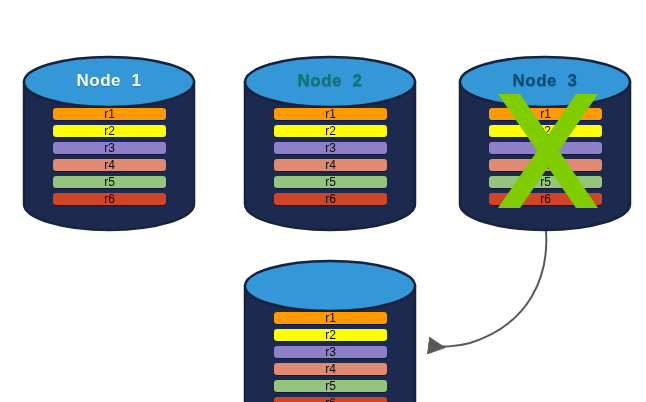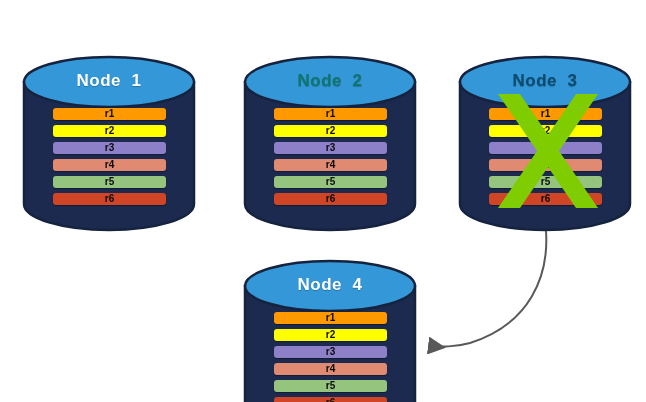--- a/index.html
+++ b/index.html
@@ -61,22 +61,22 @@
     border-radius: 3px;
     box-shadow: 0 1px 1px rgba(0,0,0,0.35);
   }
   .row-bar span {
     position: absolute;
     left: 0; top: 0;
     width: 100%;
     height: 16px;
     line-height: 12px;
     text-align: center;
-    font-size: 10px;
-    font-weight: bold;
+    font-size: 12px;
+    font-weight: normal;
     color: #0a0a0a;
     font-family: "Liberation Sans", sans-serif;
   }
   .x-mark {
     position: absolute;
     left: 0; top: 0;
     width: 174px;
     height: 174px;
     pointer-events: none;
   }
@@ -181,21 +181,20 @@
         <polygon points="118,38 140,38 62,152 40,152" fill="#7FCC00"></polygon>
       </g>
     </svg>
   </div>
 
   <div class="node" id="node-4-el" style="left:243px; top:216px;">
     <svg viewBox="0 0 174 174">
       <path d="M2,26 L2,148 A85,26 0 0 0 172,148 L172,26 Z" fill="#1B2A4E" stroke="#16233F" stroke-width="2.5"></path>
       <ellipse cx="87" cy="26" rx="85" ry="25" fill="#3498D8" stroke="#16233F" stroke-width="2.5"></ellipse>
     </svg>
-    <div class="node-label" style="color: rgb(255, 255, 255);">Node  4</div>
     <div class="rows">
         <div class="row-bar" style="background: rgb(255, 153, 0);">
           <span>r1</span>
         </div>
         <div class="row-bar" style="background: rgb(255, 255, 0);">
           <span>r2</span>
         </div>
         <div class="row-bar" style="background: rgb(142, 128, 200);">
           <span>r3</span>
         </div>

